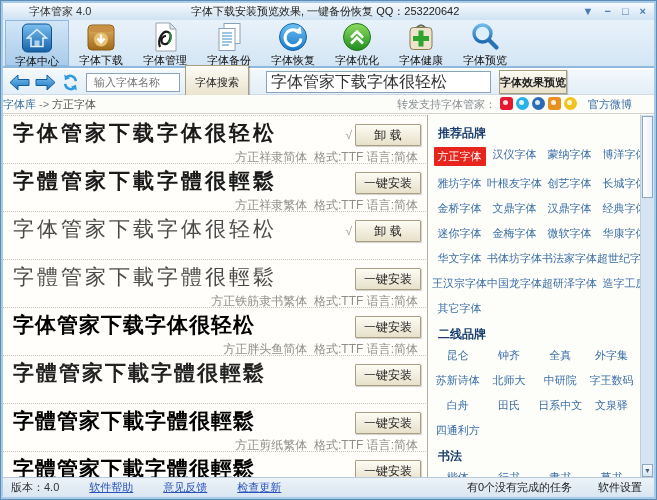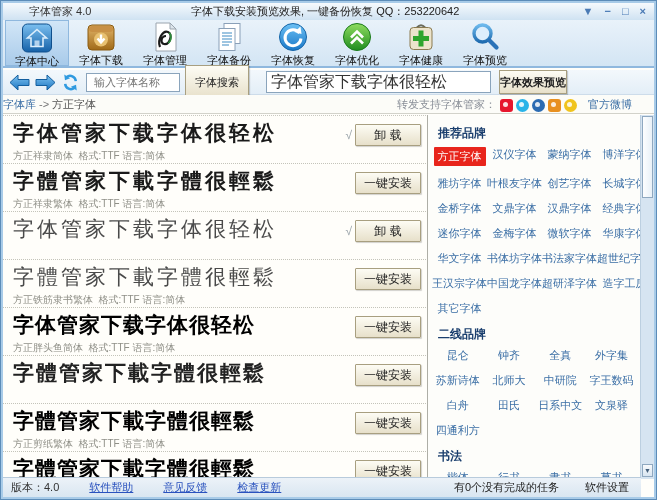--- a/index.html
+++ b/index.html
@@ -33,57 +33,57 @@
   .btn-search { height:34px; font-size:11px; padding:0 9px; margin-left:5px; }
   .preview-input { width:225px; height:22px; border:1px solid #8aa4bc; font-size:16px; padding:0 4px; color:#333; margin-left:17px; font-family:"Liberation Sans",sans-serif; }
   .btn-preview { height:24px; font-size:11px; padding:0 0; margin-left:8px; font-weight:bold; }
 
   
   .crumbrow { position:absolute; top:94px; left:2px; right:2px; height:19px;
     background:#fcfcf8; border-bottom:1px solid #d2d2ca; display:flex; align-items:center; font-size:11px; }
   .crumb-root { margin-left:0; color:#3a6ea5; cursor:pointer; }
   .crumb-sep { margin:0 3px; color:#777; }
   .crumb-cur { color:#555; }
-  .share-area { position:absolute; right:22px; display:flex; align-items:flex-end; gap:3px; }
+  .share-area { position:absolute; right:22px; display:flex; align-items:flex-start; gap:3px; }
   .share-label { color:#8a8f98; margin-right:1px; }
   .chip { width:13px; height:13px; border-radius:3px; display:inline-block; position:relative; cursor:pointer; }
   .chip.round { border-radius:50%; }
   .chip::after { content:""; position:absolute; left:3px; top:3px; width:5px; height:5px; border-radius:50%; background:rgba(255,255,255,.85); }
   .weibo-link { color:#3a6ea5; margin-left:8px; cursor:pointer; }
 
   
   .fontlist { position:absolute; top:114px; left:2px; width:423px; height:364px; overflow:hidden; background:#fffefa; border-top:1px dotted #c8c8c0; }
   .font-row { position:relative; height:48px; border-bottom:1px dotted #c4c4ba; padding:4px 8px 0 10px; }
   .font-preview { font-size:21px; line-height:25px; color:#1a1a1a; white-space:nowrap; letter-spacing:2px; }
   .style-xiangli { font-weight:bold; letter-spacing:3px; }
   .style-thin { font-weight:400; color:#4a4a4a; letter-spacing:3px; }
   .style-fat { font-weight:900; letter-spacing:1px; color:#000; }
   .style-libook { font-family:"DejaVu Serif", serif; font-weight:bold; letter-spacing:2px; color:#222; }
   .style-bold { font-weight:800; letter-spacing:1px; color:#000; }
-  .font-meta { font-size:10px; color:#8f8f87; margin-top:4px; }
+  .font-meta { font-size:12px; color:#8f8f87; margin-top:4px;text-align:right; }
   .row-action { position:absolute; right:5px; top:8px; display:flex; align-items:center; }
   .check-mark { color:#9aa4aa; font-size:12px; margin-right:3px; }
   .btn-action { width:66px; height:22px; font-size:12px; border-radius:1px; }
 
   
   .sidebar { position:absolute; top:114px; left:426px; width:215px; height:364px;
     border-left:1px solid #aeaea6; border-right:1px solid #aeaea6; background:#fdfdfa; overflow:hidden; }
   .sec-title { font-size:12px; font-weight:bold; color:#1b3f6e; margin:6px 0 3px 10px; }
   .sec-title.first { margin-top:10px; }
   .sec-grid { display:grid; grid-template-columns:repeat(4,1fr); row-gap:10px; padding:2px 4px 4px 4px; }
   .sec-item { font-size:11px; color:#3a6ea5; text-align:center; white-space:nowrap; cursor:pointer; justify-self:center; }
   .sec-item.active { background:#e8251c; color:#fff; padding:2px 4px; border-radius:1px; }
 
   
   .scrollbar { position:absolute; top:114px; right:2px; width:14px; height:364px; background:#d6e4f1; border-left:1px solid #bccfe0; }
   .sb-thumb { position:absolute; top:1px; left:1px; width:11px; height:82px; background:linear-gradient(90deg,#fdfeff,#e9f1f8); border:1px solid #8fa8c0; }
   .sb-down { position:absolute; bottom:2px; left:1px; width:11px; height:13px; background:linear-gradient(#f8fafc,#d8e5f1); border:1px solid #8fa8c0; font-size:7px; color:#44607c; text-align:center; line-height:12px; cursor:pointer; }
 
   
-  .statusbar { position:absolute; bottom:2px; left:2px; right:15px; height:20px;
+  .statusbar { position:absolute; bottom:2px; left:2px; right:2px; height:20px;
     background:linear-gradient(#ecf2f8,#d9e6f1); border-top:1px solid #b8cbdc; display:flex; align-items:center; font-size:11px; }
   .version { margin-left:8px; color:#333; }
   .status-link { color:#2a52be; text-decoration:underline; margin-left:30px; cursor:pointer; }
   .tasks-text { margin-left:auto; color:#222; }
   .settings-link { margin:0 12px 0 26px; color:#222; cursor:pointer; }
 </style>
 </head>
 <body>
 
 <div class="window">

